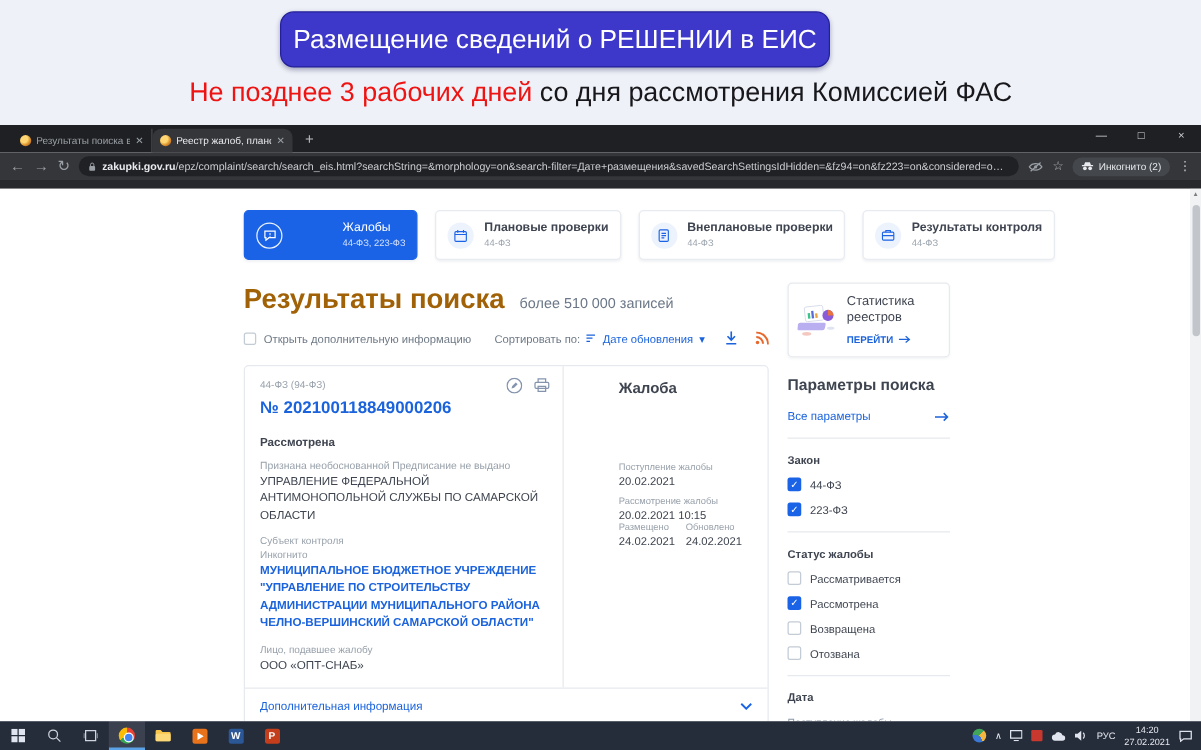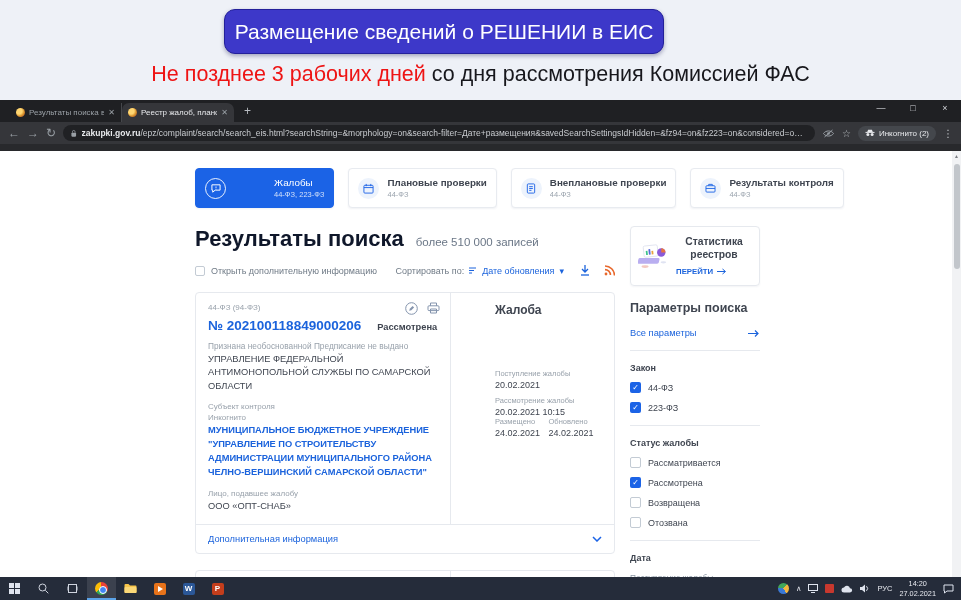--- a/index.html
+++ b/index.html
@@ -60,54 +60,54 @@
   .ptab-label { font-size:9.8px; font-weight:bold; color:#3f4550; white-space:nowrap; }
   .ptab.active .ptab-label { color:#fff; font-weight:normal; }
   .ptab-sub { font-size:7.5px; color:#9aa3ad; margin-top:2px; white-space:nowrap; }
   .ptab.active .ptab-sub { color:rgba(255,255,255,.8); }
 
   .maingrid { display:flex; gap:15px; margin-top:18px; }
   .leftcol { width:420px; flex:0 0 420px; }
   .rightcol { width:130px; flex:0 0 130px; }
 
   .headrow { display:flex; align-items:baseline; gap:12px; }
-  .h1 { font-size:22px; font-weight:bold; color:#0f172a; }
+  .h1 { font-size:22px; font-weight:bold; color:#a16207; }
   .count { font-size:11.5px; color:#6b7787; }
 
   .ctrlrow { display:flex; align-items:center; margin-top:13px; font-size:9px; color:#6f7a86; }
   .cb { width:10px; height:10px; border:1px solid #c3cbd4; border-radius:2px; background:#fff; margin-right:6px; flex:0 0 10px; }
   .sortgroup { margin-left:auto; display:flex; align-items:center; gap:5px; }
   .bluelink { color:#1b63dc; }
   .sorticons { display:flex; align-items:center; gap:14px; margin-left:16px; }
 
   .card { margin-top:16px; border:1px solid #e6e9ee; border-radius:4px; background:#fff; }
   .card-top { display:flex;gap:32px; }
   .card-left { flex:1; padding:10px 12px; border-right:1px solid #e6e9ee; position:relative; }
   .cardicons { position:absolute; top:9px; right:10px; display:flex; gap:9px; }
   .law { font-size:8px; color:#98a1ab; }
-  .numrow { margin-top:6px; display:flex; align-items:baseline; gap:16px; }
+  .numrow { margin-top:6px; display:flex; align-items:baseline; gap:16px;flex-direction:column; }
   .cnum { font-size:13.5px; font-weight:bold; color:#1b63dc; }
   .cstatus { font-size:9.3px; font-weight:bold; color:#3f4550; }
   .cresult { margin-top:8px; font-size:8.3px; color:#98a1ab; }
   .flabel { margin-top:9px; font-size:8px; color:#98a1ab; }
   .fvalue { margin-top:2px; font-size:9.3px; color:#3f4550; line-height:1.45; }
   .fvalue.blue { color:#1b63dc; font-weight:bold; line-height:1.5; }
   .card-right { width:131px; flex:0 0 131px; padding:10px 12px; }
   .ctype { font-size:12px; font-weight:bold; color:#3f4550; }
   .dates { margin-top:52px; }
   .dlabel { font-size:7.5px; color:#98a1ab; margin-top:6px; }
   .dvalue { font-size:9px; color:#3f4550; margin-top:2px; }
   .dpair { display:flex; margin-top:0; }
   .dpair > div { width:57px; }
   .card-bottom { border-top:1px solid #e6e9ee; padding:9px 12px; display:flex; align-items:center; justify-content:space-between; }
   .morelink { font-size:9.3px; color:#1b63dc; }
 
   
   .statcard { border:1px solid #e6e9ee; border-radius:4px; padding:8px 7px; display:flex; gap:7px; align-items:center; box-shadow:0 1px 2px rgba(50,70,110,.06); }
-  .stat-title { font-size:10.3px; font-weight:bold; color:#3f4550; line-height:1.25;text-align:center; }
+  .stat-title { font-size:10.3px; font-weight:normal; color:#3f4550; line-height:1.25; }
   .stat-link { margin-top:6px; display:flex; align-items:center; gap:4px; font-size:7.8px; font-weight:bold; color:#1b63dc; }
   .params-title { margin-top:15px; font-size:12.5px; font-weight:bold; color:#3f4550; }
   .allparams { margin-top:13px; display:flex; align-items:center; justify-content:space-between; font-size:9.3px; color:#1b63dc; }
   .divider { margin-top:12px; border-top:1px solid #e6e9ee; }
   .seclabel { margin-top:12px; font-size:9px; font-weight:bold; color:#3f4550; }
   .checkrow { margin-top:9px; display:flex; align-items:center; gap:7px; font-size:9px; color:#3f4550; }
   .box { width:11px; height:11px; border-radius:2px; flex:0 0 11px; display:flex; align-items:center; justify-content:center; }
   .box.on { background:#1b63e6; color:#fff; font-size:8px; line-height:1; }
   .box.off { background:#fff; border:1px solid #c3cbd4; }
   .datelabel { margin-top:10px; font-size:8.3px; color:#8d99a6; }

